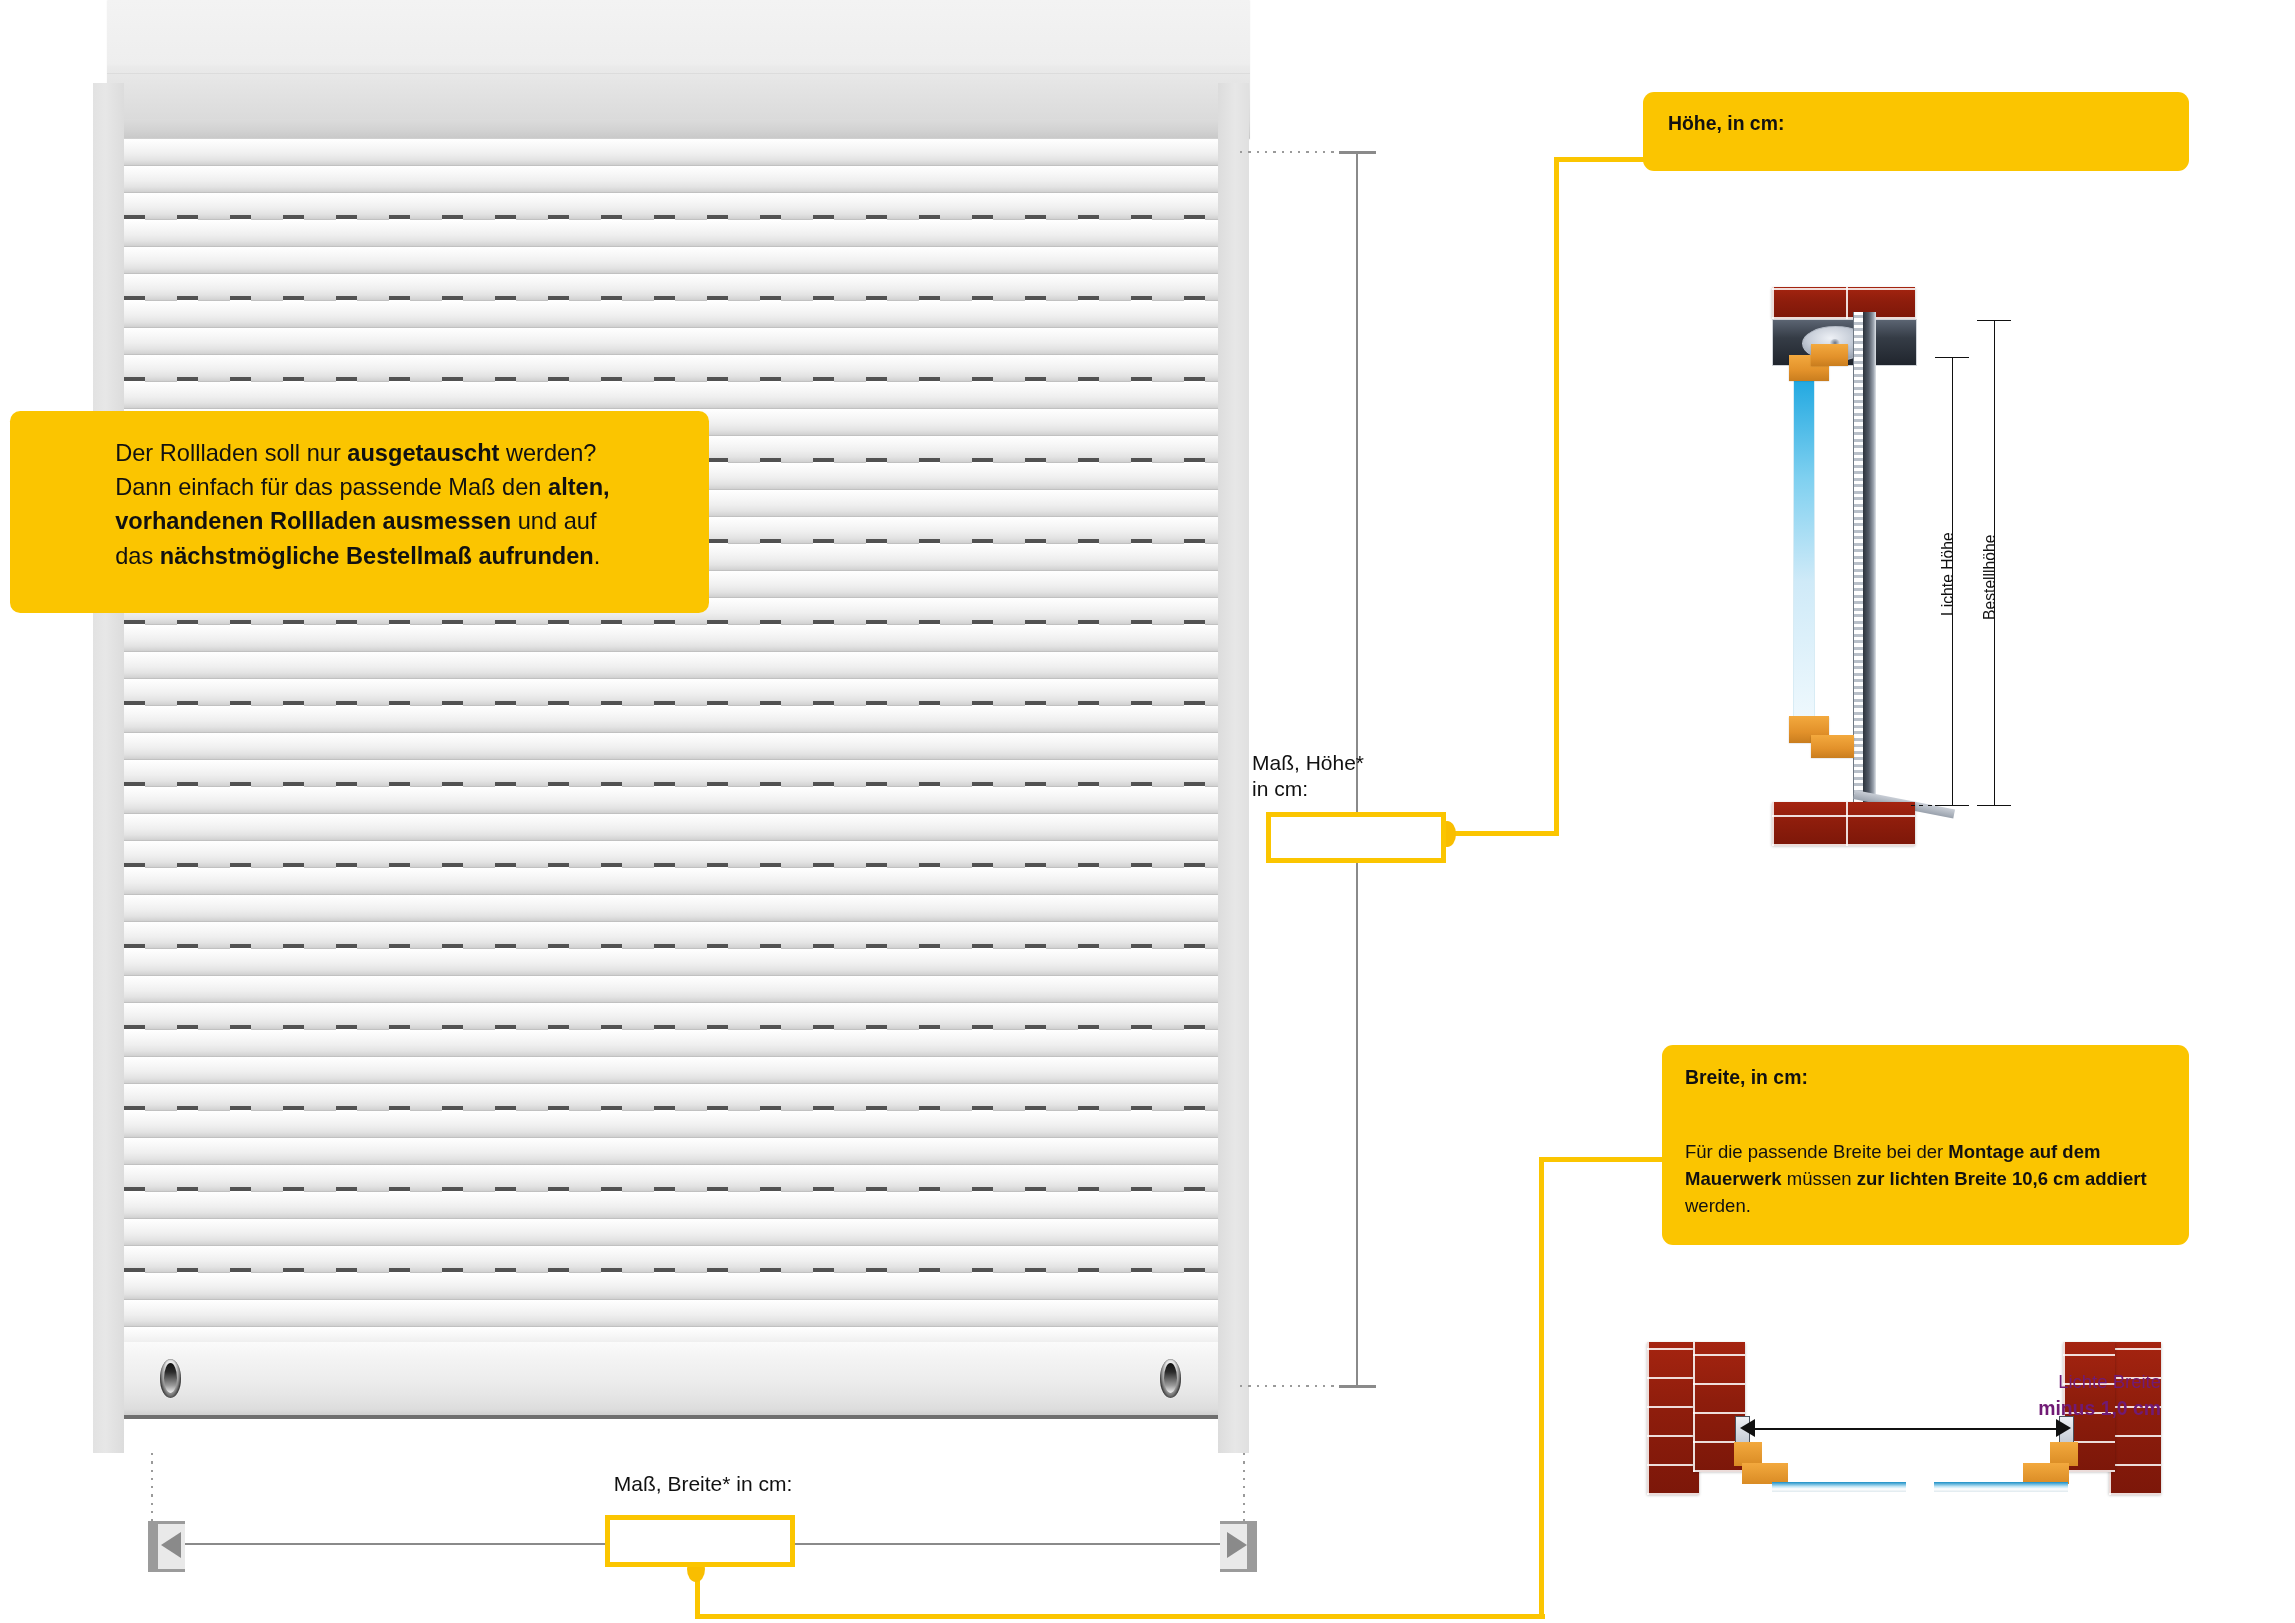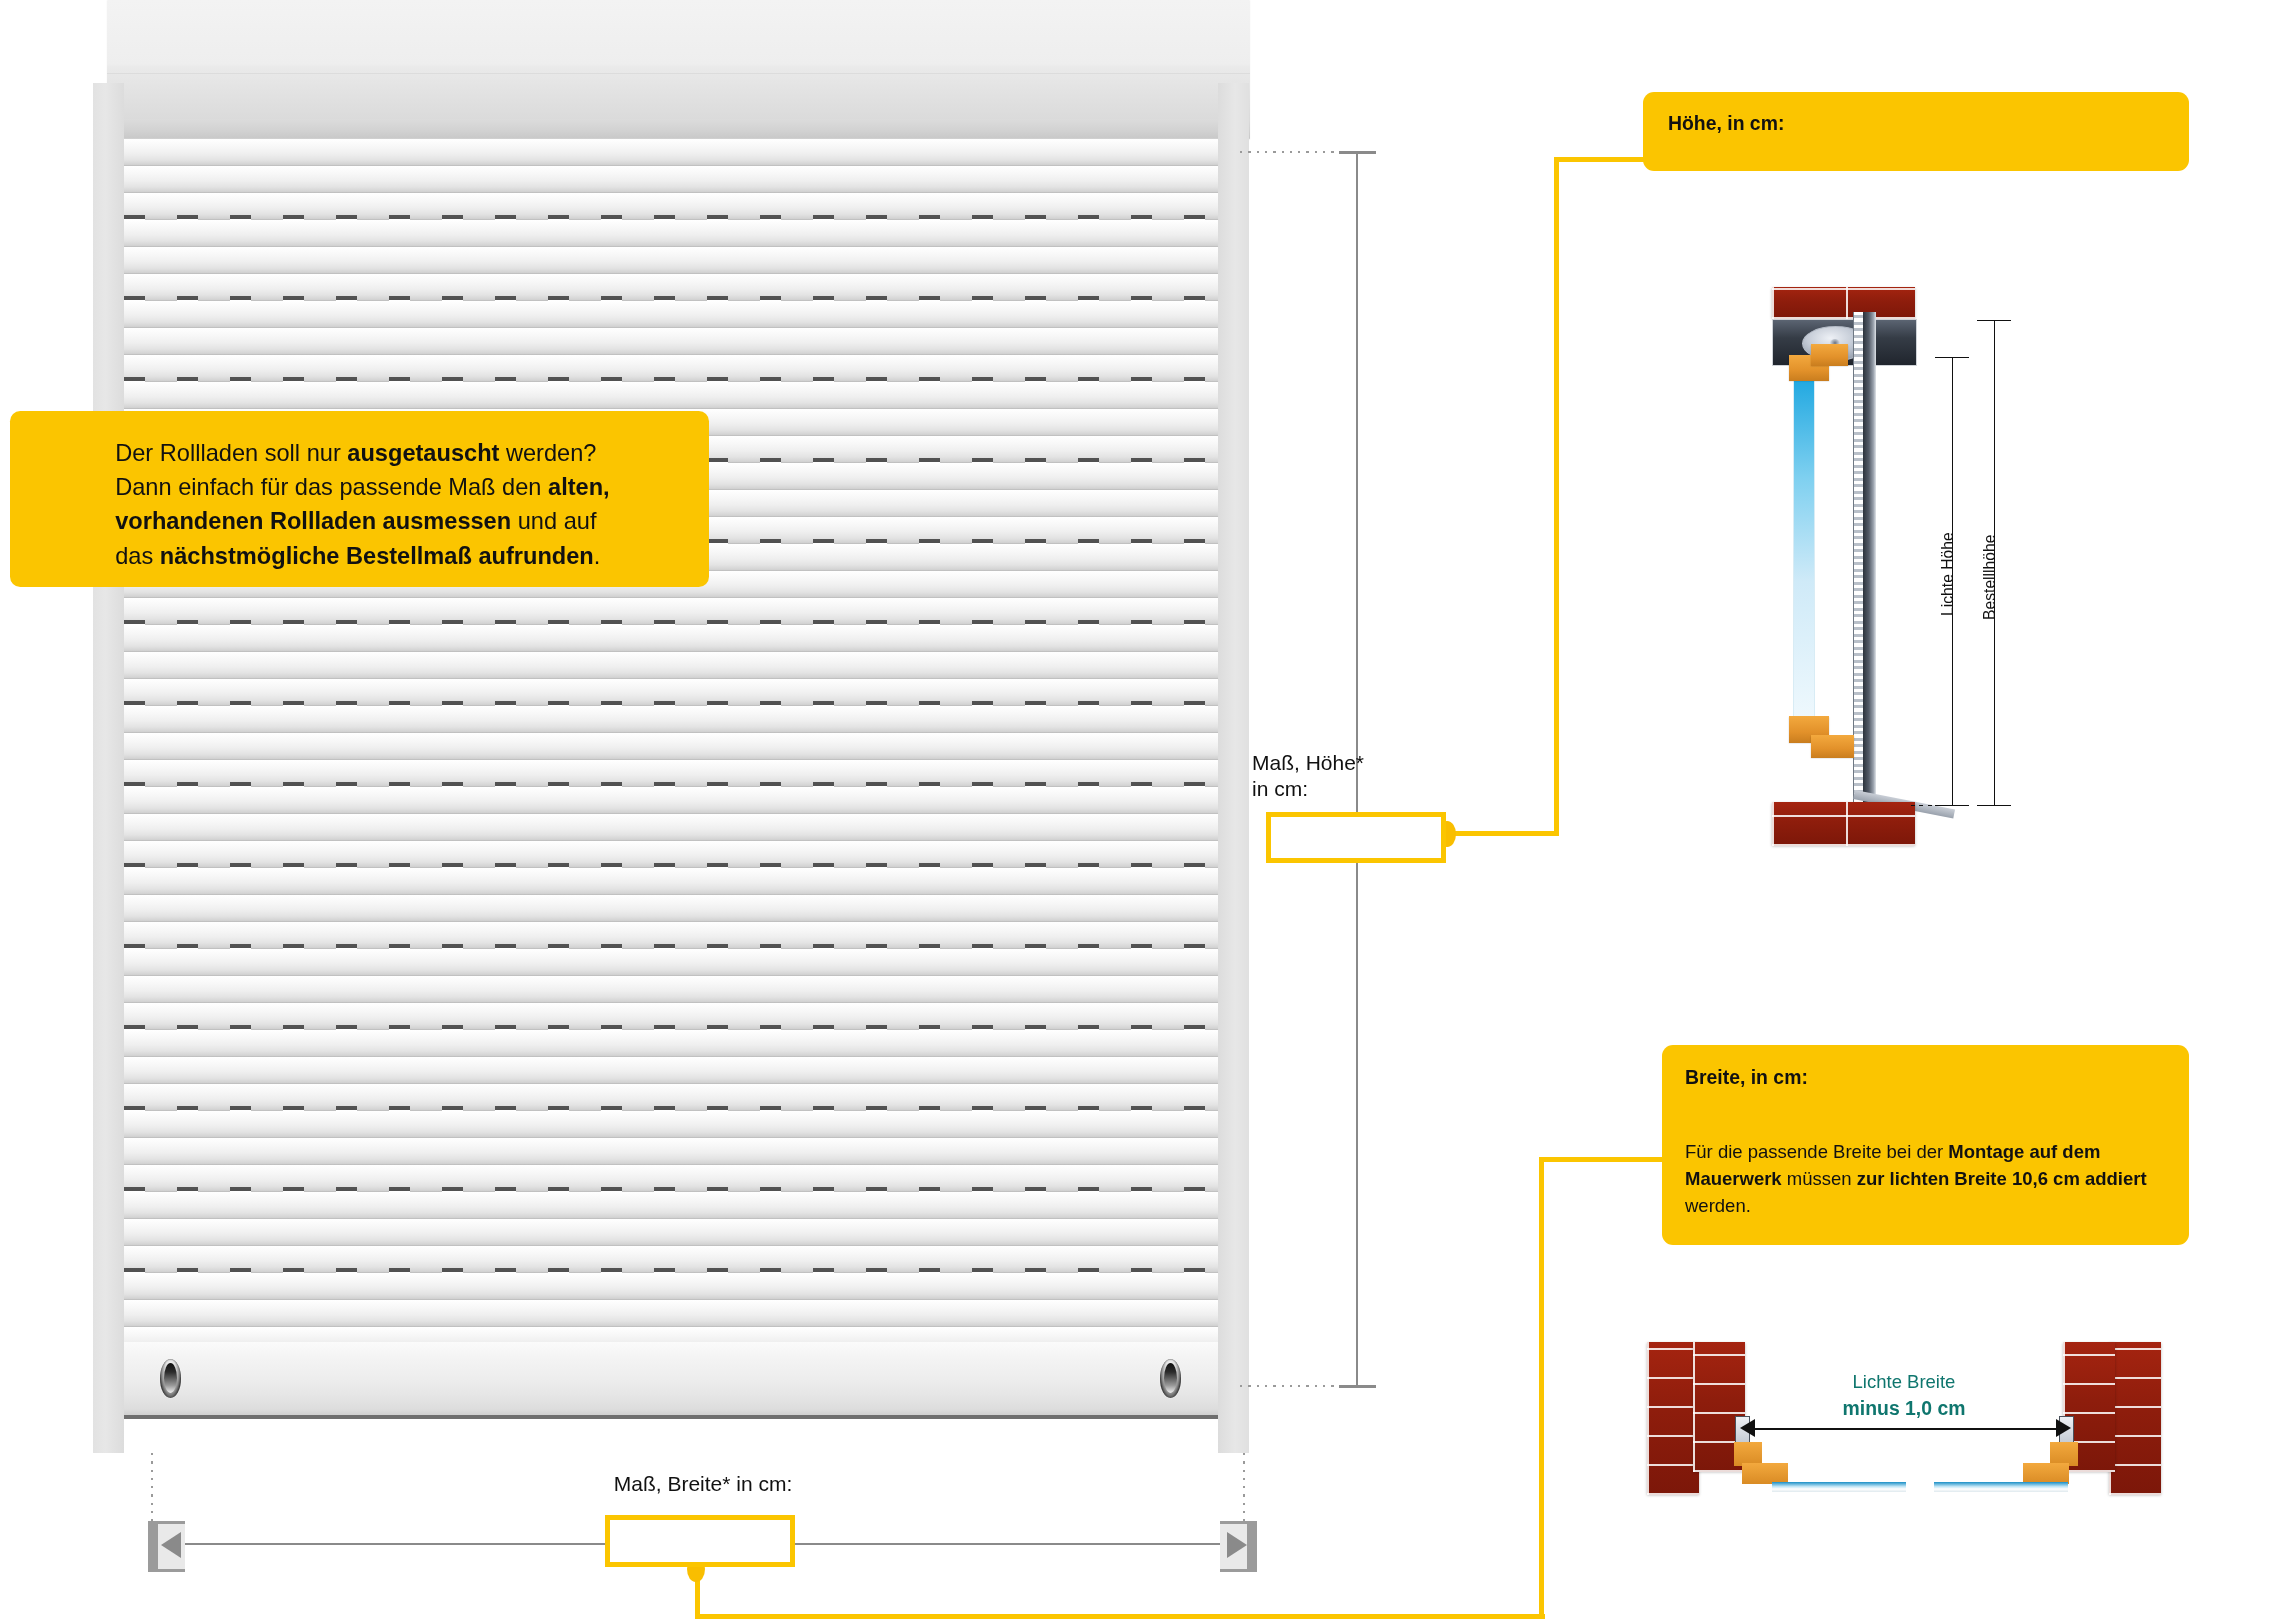--- a/index.html
+++ b/index.html
@@ -111,21 +111,21 @@
 
   
   .callout{
     position:absolute;background:#FBC500;border-radius:12px;
     color:#111;box-sizing:border-box;
   }
   .callout p{margin:0;line-height:1.45;}
   .callout b{font-weight:bold;}
 
   #callout-left{
-    left:10.2px;top:411px;width:699px;padding:25px 33px 14px 105px;
+    left:10.2px;top:411px;width:699px;padding:25px 33px 40px 105px;
     font-size:23.6px;border-radius:10.2px;
   }
   #callout-hoehe{
     left:1643px;top:92px;width:546px;padding:20.4px 28px 22px 25px;font-size:18.5px;
     border-radius:11px;
   }
   #callout-hoehe .hd{font-weight:bold;font-size:19.4px;margin-bottom:14px;}
   #callout-breite{
     left:1662px;top:1045px;width:527px;padding:21px 28px 25px 23px;font-size:18.5px;
     border-radius:11px;
@@ -231,21 +231,21 @@
   .wsill{
     position:absolute;top:149px;height:10.2px;
     background:linear-gradient(180deg,#1a8fc6,#bfe4f5 45%,#ffffff 70%,#dfe9ee);
   }
   #wsill-l{left:125px;width:134px;}
   #wsill-r{left:287px;width:134px;}
   .warrow-line{position:absolute;left:99px;top:95px;width:318px;height:2.3px;background:#111;}
   .warrow-h{position:absolute;top:86px;width:0;height:0;}
   .warrow-h.l{left:93px;border-top:9.7px solid transparent;border-bottom:9.7px solid transparent;border-right:15.7px solid #111;}
   .warrow-h.r{left:409px;border-top:9.7px solid transparent;border-bottom:9.7px solid transparent;border-left:15.7px solid #111;}
-  .wlabel{position:absolute;width:100%;text-align:center;color:#0f766e;}
+  .wlabel{position:absolute;width:100%;text-align:right;color:#701a75;}
   #wlabel-1{top:38px;font-size:18.5px;}
   #wlabel-2{top:64px;font-size:19.4px;font-weight:bold;}
 </style>
 </head>
 <body>
 
 <div id="shutter-assembly">
 
   <div class="shutter-box"></div>
   <div class="shutter-box-lip"></div>

